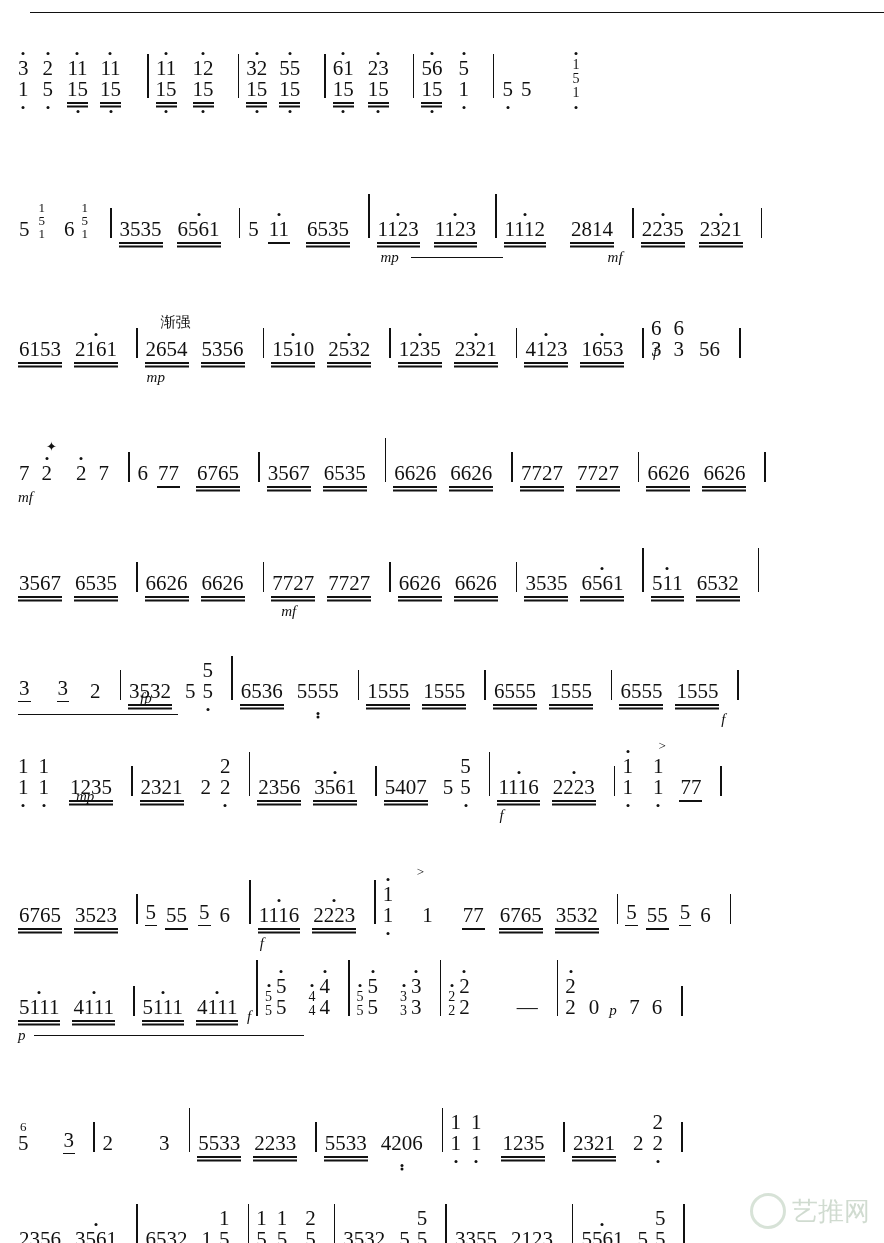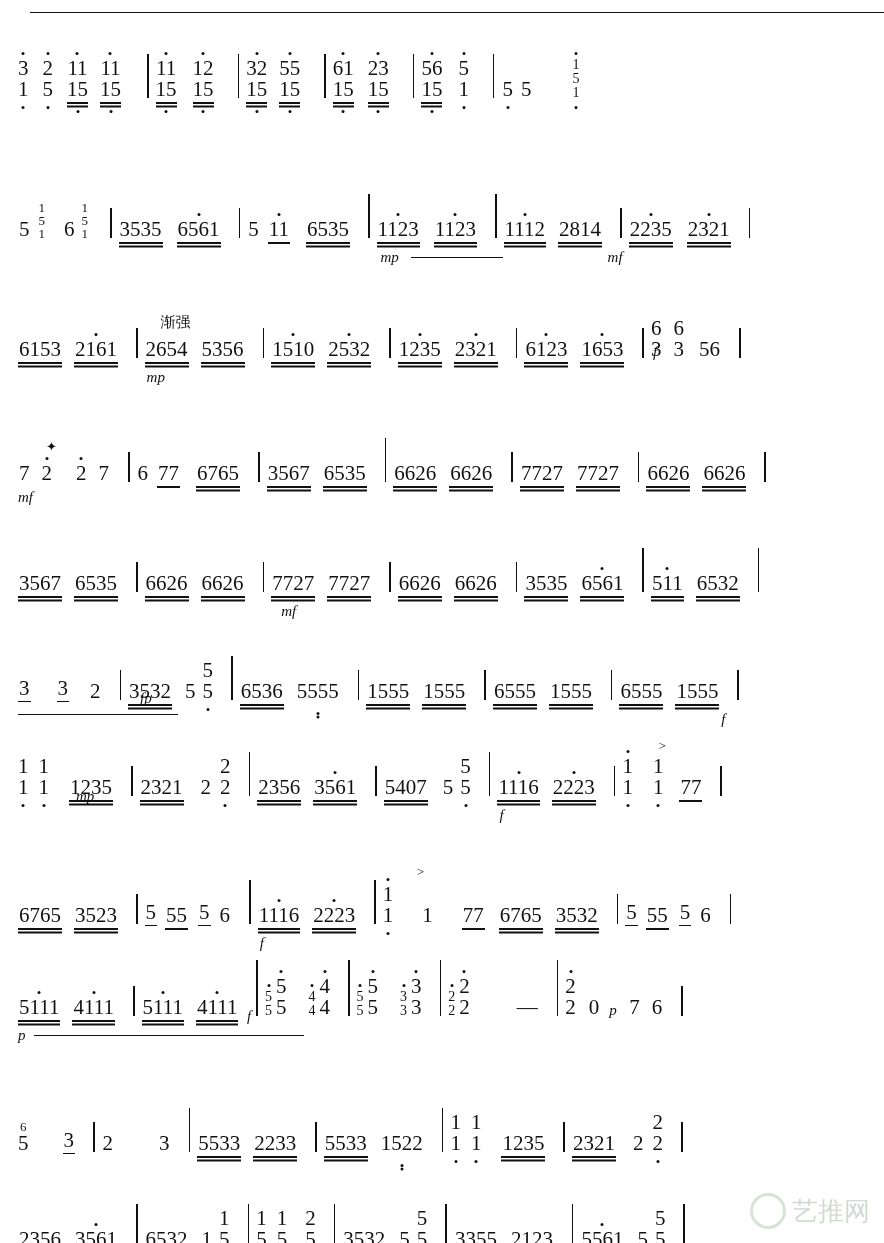--- a/index.html
+++ b/index.html
@@ -267,21 +267,21 @@
       </div>
       <span class="barline tall"></span>
       <div class="grp" style="position:relative;">
         <span class="note beam2 dot-above" style="margin-right:14px;">1123</span>
         <span class="note beam2 dot-above">1123</span>
         <span class="dyn" style="left:4px;top:30px;">mp</span>
         <div class="hair" style="left:34px;top:38px;width:92px;"></div>
       </div>
       <span class="barline tall"></span>
       <div class="grp" style="position:relative;">
-        <span class="note beam2 dot-above" style="margin-right:12px;">1112</span>
+        <span class="note beam2 dot-above" style="margin-right:24px;">1112</span>
         <span class="note beam2">2814</span>
         <span class="dyn" style="left:104px;top:30px;">mf</span>
       </div>
       <span class="barline"></span>
       <div class="grp">
         <span class="note beam2 dot-above" style="margin-right:14px;">2235</span>
         <span class="note beam2 dot-above">2321</span>
       </div>
       <span class="barline"></span>
     </div>
@@ -305,21 +305,21 @@
         <span class="note beam2 dot-above" style="margin-right:12px;">1510</span>
         <span class="note beam2 dot-above">2532</span>
       </div>
       <span class="barline"></span>
       <div class="grp">
         <span class="note beam2 dot-above" style="margin-right:12px;">1235</span>
         <span class="note beam2 dot-above">2321</span>
       </div>
       <span class="barline"></span>
       <div class="grp">
-        <span class="note beam2 dot-above" style="margin-right:12px;">6123</span>
+        <span class="note beam2 dot-above" style="margin-right:12px;">4123</span>
         <span class="note beam2 dot-above">1653</span>
       </div>
       <span class="barline"></span>
       <div class="grp" style="position:relative;">
         <div class="chord" style="margin-right:12px;">
           <span class="note">6</span>
           <span class="note">3</span>
         </div>
         <div class="chord" style="margin-right:14px;">
           <span class="note">6</span>
@@ -649,21 +649,21 @@
         <span class="note">3</span>
       </div>
       <span class="barline tall"></span>
       <div class="grp">
         <span class="note beam2" style="margin-right:12px;">5533</span>
         <span class="note beam2">2233</span>
       </div>
       <span class="barline"></span>
       <div class="grp">
         <span class="note beam2" style="margin-right:12px;">5533</span>
-        <span class="note beam2 dot-below dot-below-beam">1522</span>
+        <span class="note beam2 dot-below dot-below-beam">4206</span>
       </div>
       <span class="barline tall"></span>
       <div class="grp">
         <div class="chord" style="margin-right:10px;">
           <span class="note">1</span>
           <span class="note dot-below">1</span>
         </div>
         <div class="chord" style="margin-right:20px;">
           <span class="note">1</span>
           <span class="note dot-below">1</span>

